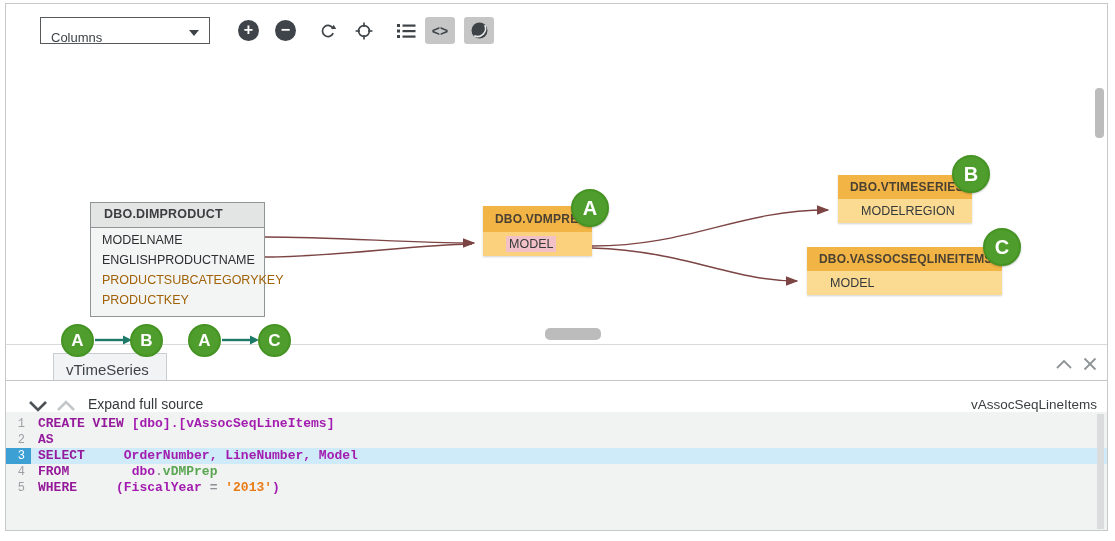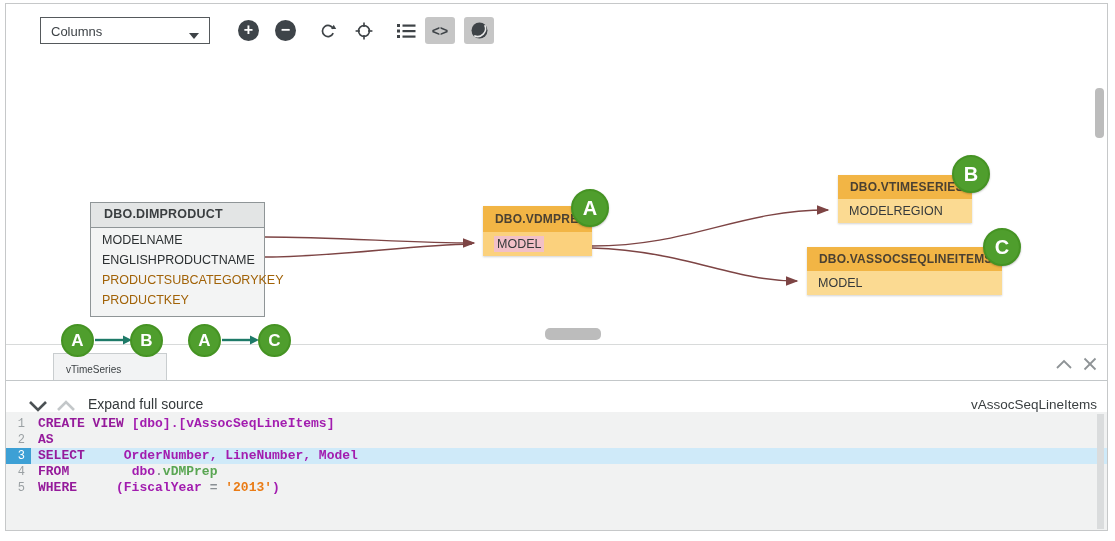--- a/index.html
+++ b/index.html
@@ -11,21 +11,21 @@
   }
   .frame {
     position: absolute; left: 5px; top: 3px; width: 1103px; height: 528px;
     border: 1px solid #c6c8c9; background: #fff; overflow: hidden;
   }
 
   
   .toolbar { position: absolute; left: 34px; top: 13px; display: flex; align-items: center; }
   .dropdown {
     width: 170px; height: 27px; border: 1px solid #55595c; background: #fff;
-    display: flex; align-items: flex-end; padding: 4px 10px; cursor: pointer;
+    display: flex; align-items: flex-start; padding: 12px 10px; cursor: pointer;
   }
   .dropdown .dd-label { font-size: 13px; color: #3e4347; flex: 1; }
   .caret-down { width: 0; height: 0; border-left: 5px solid transparent; border-right: 5px solid transparent; border-top: 6px solid #3e4347; }
   .tb-btn { display: flex; align-items: center; justify-content: center; cursor: pointer; }
   .circle-btn {
     width: 21px; height: 21px; border-radius: 50%; background: #3e4449;
     color: #fff; font-size: 16px; font-weight: bold; line-height: 1; margin-left: 16px;
   }
   .circle-btn span { transform: translateY(-1px); }
   .icon-btn { margin-left: 16px; }
@@ -40,21 +40,21 @@
   .connectors { position: absolute; left: 0; top: 0; }
   .node { position: absolute; font-size: 12px; }
   .node-title { font-weight: bold; letter-spacing: 0.2px; }
   .node-gray { border: 1px solid #8f9597; background: #f3f4f4; width: 175px; }
   .node-gray .node-title { background: #e3e5e5; color: #3a3e40; padding: 4px 0 6px 13px; border-bottom: 1px solid #8f9597; font-size: 12.5px; }
   .node-gray .node-row { padding: 3px 0 3px 11px; color: #2c3032; font-size: 12.5px; }
   .node-gray .node-row.muted { color: #a16207; }
   .node-gray .node-body { padding: 2px 0 6px 0; }
   .node-orange { box-shadow: 0 1px 2px rgba(0,0,0,0.18); }
   .node-orange .node-title { background: #f2b545; color: #4b4132; padding: 6px 0 6px 12px; font-size: 12px; }
-  .node-orange .node-row { background: #fbda92; color: #35393b; padding: 5px 0 5px 11px; font-size: 12.5px; }
+  .node-orange .node-row { background: #fbda92; color: #35393b; padding: 5px 0 5px 23px; font-size: 12.5px; }
   .node-vdmprep { left: 477px; top: 202px; width: 109px; }
   .node-vdmprep .node-row { background: #fbd17d; }
   .node-vtimeseries { left: 832px; top: 171px; width: 134px; }
   .node-vtimeseries .node-title { padding-top: 5px; padding-bottom: 5px; }
   .node-vassocseqlineitems { left: 801px; top: 243px; width: 195px; }
   .node-vassocseqlineitems .node-title { padding-top: 5px; padding-bottom: 5px; }
   .node-dimproduct { left: 84px; top: 198px; }
   .hl-chip { background: #f2c0c7; padding: 1px 3px; }
 
   .badge {
@@ -75,21 +75,21 @@
   .tab-badge {
     position: absolute; width: 33px; height: 33px; border-radius: 50%;
     background: #4f9e2d; border: 2px solid #459323; color: #fff; font-weight: bold; font-size: 17px;
     display: flex; align-items: center; justify-content: center; z-index: 6;
   }
   .tb1a { left: 55px; top: 320px; } .tb1b { left: 124px; top: 320px; }
   .tb2a { left: 182px; top: 320px; } .tb2c { left: 252px; top: 320px; }
   .tab-arrow { position: absolute; z-index: 5; }
   .ta1 { left: 88px; top: 330px; } .ta2 { left: 215px; top: 330px; }
 
-  .tab { position: absolute; font-size: 10px; color: #3e4346; display: flex; align-items: flex-start; padding: 10px 0 6px 12px; cursor: pointer; }
+  .tab { position: absolute; font-size: 15px; color: #3e4346; display: flex; align-items: center; padding: 10px 0 6px 12px; cursor: pointer; }
   .tab-inactive { left: 47px; top: 349px; width: 114px; height: 27px; background: #f2f3f4; border: 1px solid #c9cdcf; border-bottom: none; z-index: 1; }
   .tab-active { left: 171px; top: 348px; width: 118px; height: 30px; background: #fff; border: 1px solid #b9bdbf; border-bottom: none; z-index: 3; }
   .tab-strip-line { position: absolute; left: 0; top: 376px; width: 1103px; border-top: 1px solid #c3c7c9; z-index: 2; }
 
   .panel-controls { position: absolute; right: 10px; top: 353px; display: flex; align-items: center; gap: 10px; z-index: 4; }
   .panel-controls .pc { cursor: pointer; display: flex; }
 
   .expand-row { position: absolute; left: 0; top: 377px; width: 1103px; height: 31px; background: #fff; display: flex; align-items: flex-end; }
   .expand-row .chev { margin-left: 22px; cursor: pointer; display: flex; }
   .expand-row .chev2 { margin-left: 8px; }

